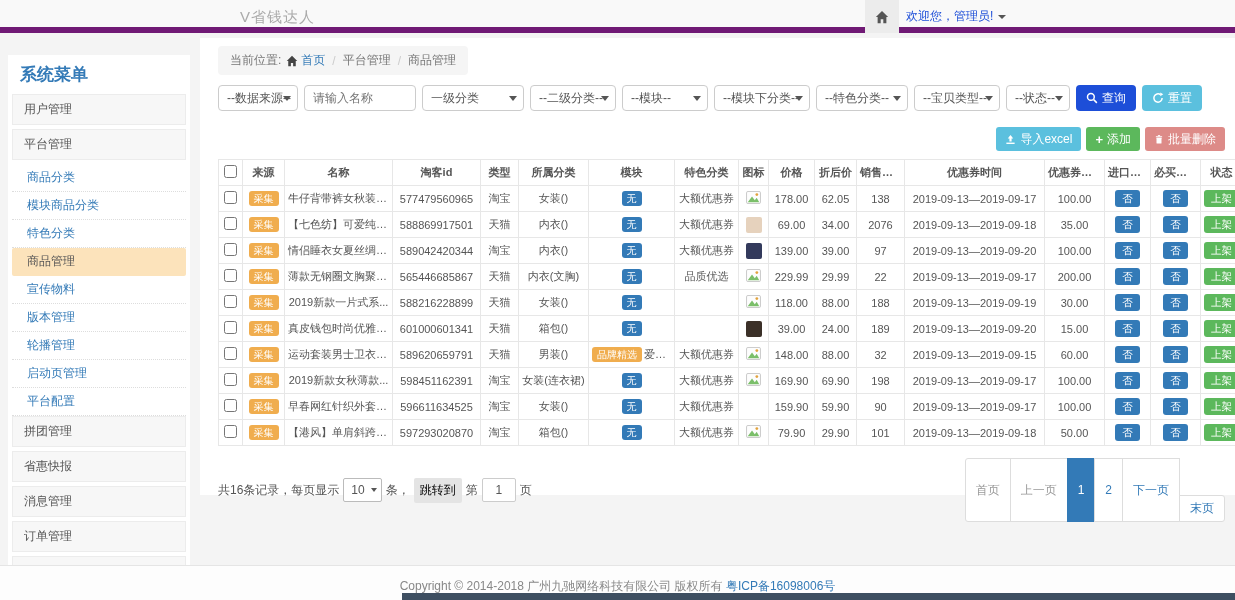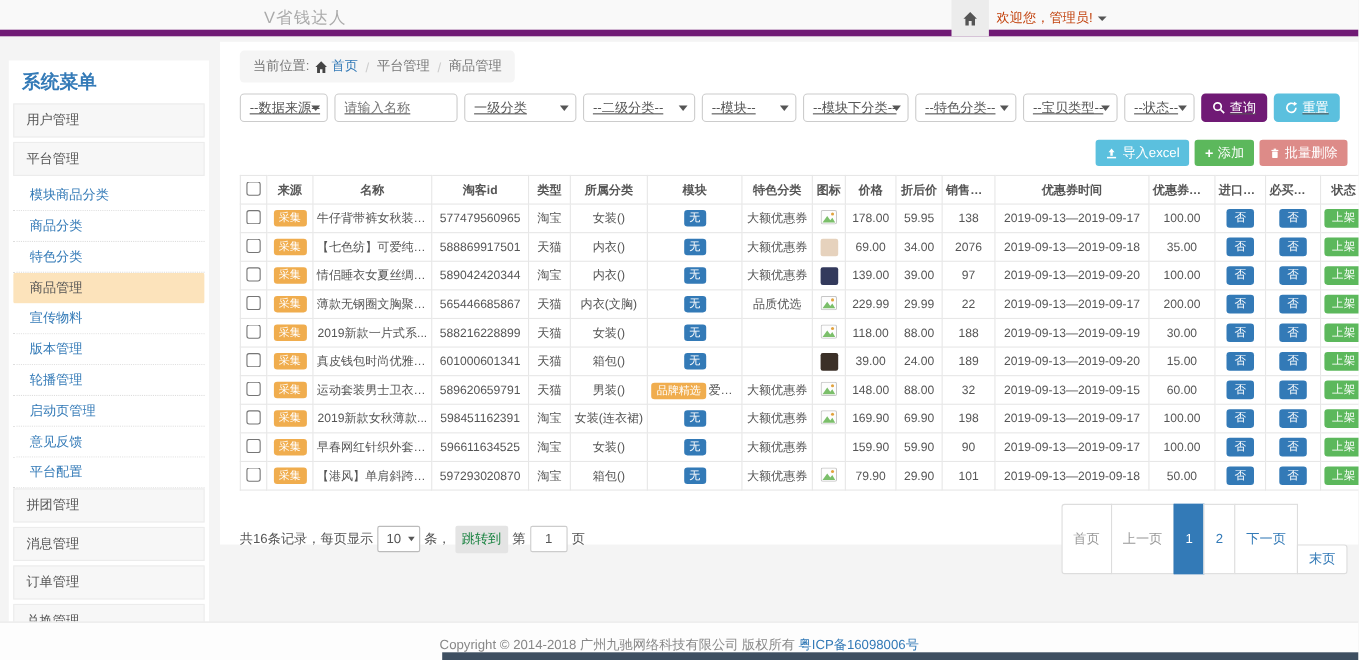--- a/index.html
+++ b/index.html
@@ -10,21 +10,21 @@
     background:#f4f4f4; position:relative; overflow:hidden;
   }
   
   .topbar { position:absolute; top:0; left:0; right:0; height:33px;
             background:#f9f9f9; border-bottom:6px solid #701a75; z-index:5; }
   .topbar-title { position:absolute; left:240px; top:0; line-height:33px;
                   font-size:15px; color:#aaa; letter-spacing:1px; }
   .topbar-home { position:absolute; left:865px; top:0; width:34px; height:33px;
                  background:#ececec; display:flex; align-items:center; justify-content:center;
                  color:#555; cursor:pointer; }
-  .topbar-user { position:absolute; left:906px; top:0; line-height:33px; color:#c2410c; cursor:pointer; }
+  .topbar-user { position:absolute; left:906px; top:0; line-height:33px; color:#1d4ed8; cursor:pointer; }
   .caret-down { display:inline-block; width:0; height:0; margin-left:5px; vertical-align:middle;
                 border-left:4px solid transparent; border-right:4px solid transparent;
                 border-top:4px solid #555; }
   
   .sidebar { position:absolute; left:8px; top:55px; width:182px; height:530px;
              background:#fff; overflow:hidden; }
   .sidebar-title { color:#337ab7; font-weight:bold; font-size:17px; padding:8px 12px 8px; }
   .side-group { margin:0 4px 4px; padding:6px 11px; background:#f7f7f7;
                 border:1px solid #ececec; color:#555; cursor:pointer; }
   .side-sub { margin:0 4px; padding:5px 15px; color:#337ab7; background:#fff;
@@ -32,32 +32,32 @@
   .side-sub.active { background:#fce3bb; color:#555; border-radius:2px; border-bottom-color:transparent; }
   
   .content { position:absolute; left:200px; top:38px; right:0; height:457px;
              background:#fff; padding:8px 10px 0 18px; }
   .breadcrumb { display:inline-flex; align-items:center; gap:5px; background:#f5f5f5;
                 border-radius:4px; padding:6px 12px; color:#777; }
   .breadcrumb .bc-home-link { color:#337ab7; cursor:pointer; display:inline-flex; align-items:center; gap:3px; }
   .breadcrumb .bc-sep { color:#ccc; padding:0 2px; }
   .bc-home-ico { color:#444; }
   
-  .filters { display:flex; align-items:flex-end; gap:6px; margin-top:10px;text-decoration:underline; }
+  .filters { display:flex; align-items:flex-end; gap:6px; margin-top:10px; }
   .select-box { position:relative; height:26px; line-height:24px; border:1px solid #ccc;
                 border-radius:4px; background:#fff; padding:0 18px 0 8px; color:#555;
                 cursor:pointer; white-space:nowrap; overflow:hidden; }
   .select-box::after { content:""; position:absolute; right:6px; top:10px;
                 border-left:4px solid transparent; border-right:4px solid transparent;
                 border-top:5px solid #555; }
   .txt-input { height:26px; border:1px solid #ccc; border-radius:4px; padding:0 8px;
                font-size:12px; color:#555; font-family:inherit; }
   .btn { display:inline-flex; align-items:center; gap:4px; border:none; cursor:pointer;
          color:#fff; font-size:12px; font-family:inherit; border-radius:4px; height:26px; padding:0 10px; }
-  .btn-primary { background:#701a75; }
+  .btn-primary { background:#1d4ed8; }
   .btn-info    { background:#5bc0de; }
   
   .toolbar { display:flex; justify-content:flex-end; gap:5px; margin:16px 0 8px; }
   .btn-sm { height:24px; padding:0 9px; border-radius:3px; }
   .btn-success { background:#5cb85c; }
   .btn-danger-soft { background:#dd8b88; }
   .plus-glyph { font-weight:bold; font-size:13px; }
   
   table.grid { width:100%; border-collapse:collapse; table-layout:fixed; background:#fff; }
   .grid th, .grid td { border:1px solid #e7e7e7; height:26px; padding:2px 3px;
@@ -75,21 +75,21 @@
   .btn-xs.green { background:#5cb85c; }
   .thumb { display:inline-block; width:16px; height:16px; border-radius:2px; vertical-align:middle; }
   
   .pager-row { display:flex; justify-content:space-between; align-items:center; margin-top:12px; }
   .pager-left { display:flex; align-items:center; gap:4px; color:#555; }
   .mini-select { position:relative; height:24px; line-height:22px; border:1px solid #bbb;
                  background:#fff; padding:0 16px 0 7px; border-radius:2px; cursor:pointer; }
   .mini-select::after { content:""; position:absolute; right:4px; top:9px;
                  border-left:3.5px solid transparent; border-right:3.5px solid transparent;
                  border-top:4px solid #555; }
-  .jump-chip { background:#e4e4e4; color:#15803d; padding:4px 6px; border-radius:2px; cursor:pointer; }
+  .jump-chip { background:#e4e4e4; color:#000000; padding:4px 6px; border-radius:2px; cursor:pointer; }
   .page-input { width:34px; height:24px; border:1px solid #ccc; border-radius:2px;
                 text-align:center; font-size:12px; font-family:inherit; color:#555; }
   .pager-right { display:flex; }
   .page-btn { border:1px solid #ddd; background:#fff; color:#337ab7; padding:4px 10px;
               margin-left:-1px; cursor:pointer; font-size:12px; font-family:inherit; }
   .page-btn.muted { color:#999; }
   .page-btn.active { background:#337ab7; border-color:#337ab7; color:#fff; }
   .page-btn:first-child { border-radius:3px 0 0 3px; }
   .page-btn:last-child  { border-radius:0 3px 3px 0;margin-top:37px; }
   
@@ -113,31 +113,31 @@
   <div class="topbar-user">
     <span>欢迎您，管理员!</span><span class="caret-down"></span>
   </div>
 </div>
 
 <div class="sidebar">
   <div class="sidebar-title">系统菜单</div>
   <div id="sidebar-items">
       <div class="side-group">用户管理</div>
       <div class="side-group">平台管理</div>
+      <div class="side-sub">商品分类</div>
       <div class="side-sub">模块商品分类</div>
-      <div class="side-sub">商品分类</div>
       <div class="side-sub">特色分类</div>
       <div class="side-sub active">商品管理</div>
       <div class="side-sub">宣传物料</div>
       <div class="side-sub">版本管理</div>
       <div class="side-sub">轮播管理</div>
       <div class="side-sub">启动页管理</div>
-      <div class="side-sub">意见反馈</div>
       <div class="side-sub">平台配置</div>
       <div class="side-group">拼团管理</div>
+      <div class="side-group">省惠快报</div>
       <div class="side-group">消息管理</div>
       <div class="side-group">订单管理</div>
       <div class="side-group">兑换管理</div>
     </div>
 </div>
 
 <div class="content">
 
   <div class="breadcrumb">
     <span>当前位置:</span>
@@ -150,21 +150,21 @@
     <span class="bc-sep">/</span>
     <span>平台管理</span>
     <span class="bc-sep">/</span>
     <span>商品管理</span>
   </div>
 
   <div class="filters">
     <div class="select-box" style="width:80px">--数据来源--</div>
     <input class="txt-input" style="width: 112px;" placeholder="请输入名称">
     <div class="select-box" style="width:102px">一级分类</div>
-    <div class="select-box" style="width:102px">--二级分类--</div>
+    <div class="select-box" style="width:86px">--二级分类--</div>
     <div class="select-box" style="width:86px">--模块--</div>
     <div class="select-box" style="width:96px">--模块下分类--</div>
     <div class="select-box" style="width:92px">--特色分类--</div>
     <div class="select-box" style="width:86px">--宝贝类型--</div>
     <div class="select-box" style="width:64px">--状态--</div>
     <button class="btn btn-primary">
       <svg width="12" height="12" viewBox="0 0 16 16">
           <circle cx="6.5" cy="6.5" r="4.5" fill="none" stroke="#fff" stroke-width="2"></circle>
           <line x1="10.2" y1="10.2" x2="14.5" y2="14.5" stroke="#fff" stroke-width="2"></line>
         </svg>
@@ -251,21 +251,21 @@
           <td>淘宝</td>
           <td>女装()</td>
           <td><span class="badge badge-blue">无</span></td>
           <td>大额优惠券</td>
           <td><svg width="15" height="13" viewBox="0 0 16 14">
     <rect x="0.5" y="0.5" width="15" height="13" rx="1.5" fill="#fdfdfd" stroke="#c6c6c6"></rect>
     <circle cx="11.6" cy="3.9" r="1.5" fill="#e2a33e"></circle>
     <path d="M1.8 12.2 L6.4 5.8 L9.4 9.9 L11.4 7.4 L14.2 12.2 Z" fill="#7bbf6a"></path>
   </svg></td>
           <td>178.00</td>
-          <td>59.95</td>
+          <td>62.05</td>
           <td>138</td>
           <td>2019-09-13—2019-09-17</td>
           <td>100.00</td>
           <td><button class="btn-xs blue">否</button></td>
           <td><button class="btn-xs blue">否</button></td>
           <td><button class="btn-xs green">上架</button></td>
         </tr>
         <tr>
           <td><input type="checkbox" style=""></td>
           <td><span class="badge badge-orange">采集</span></td>

